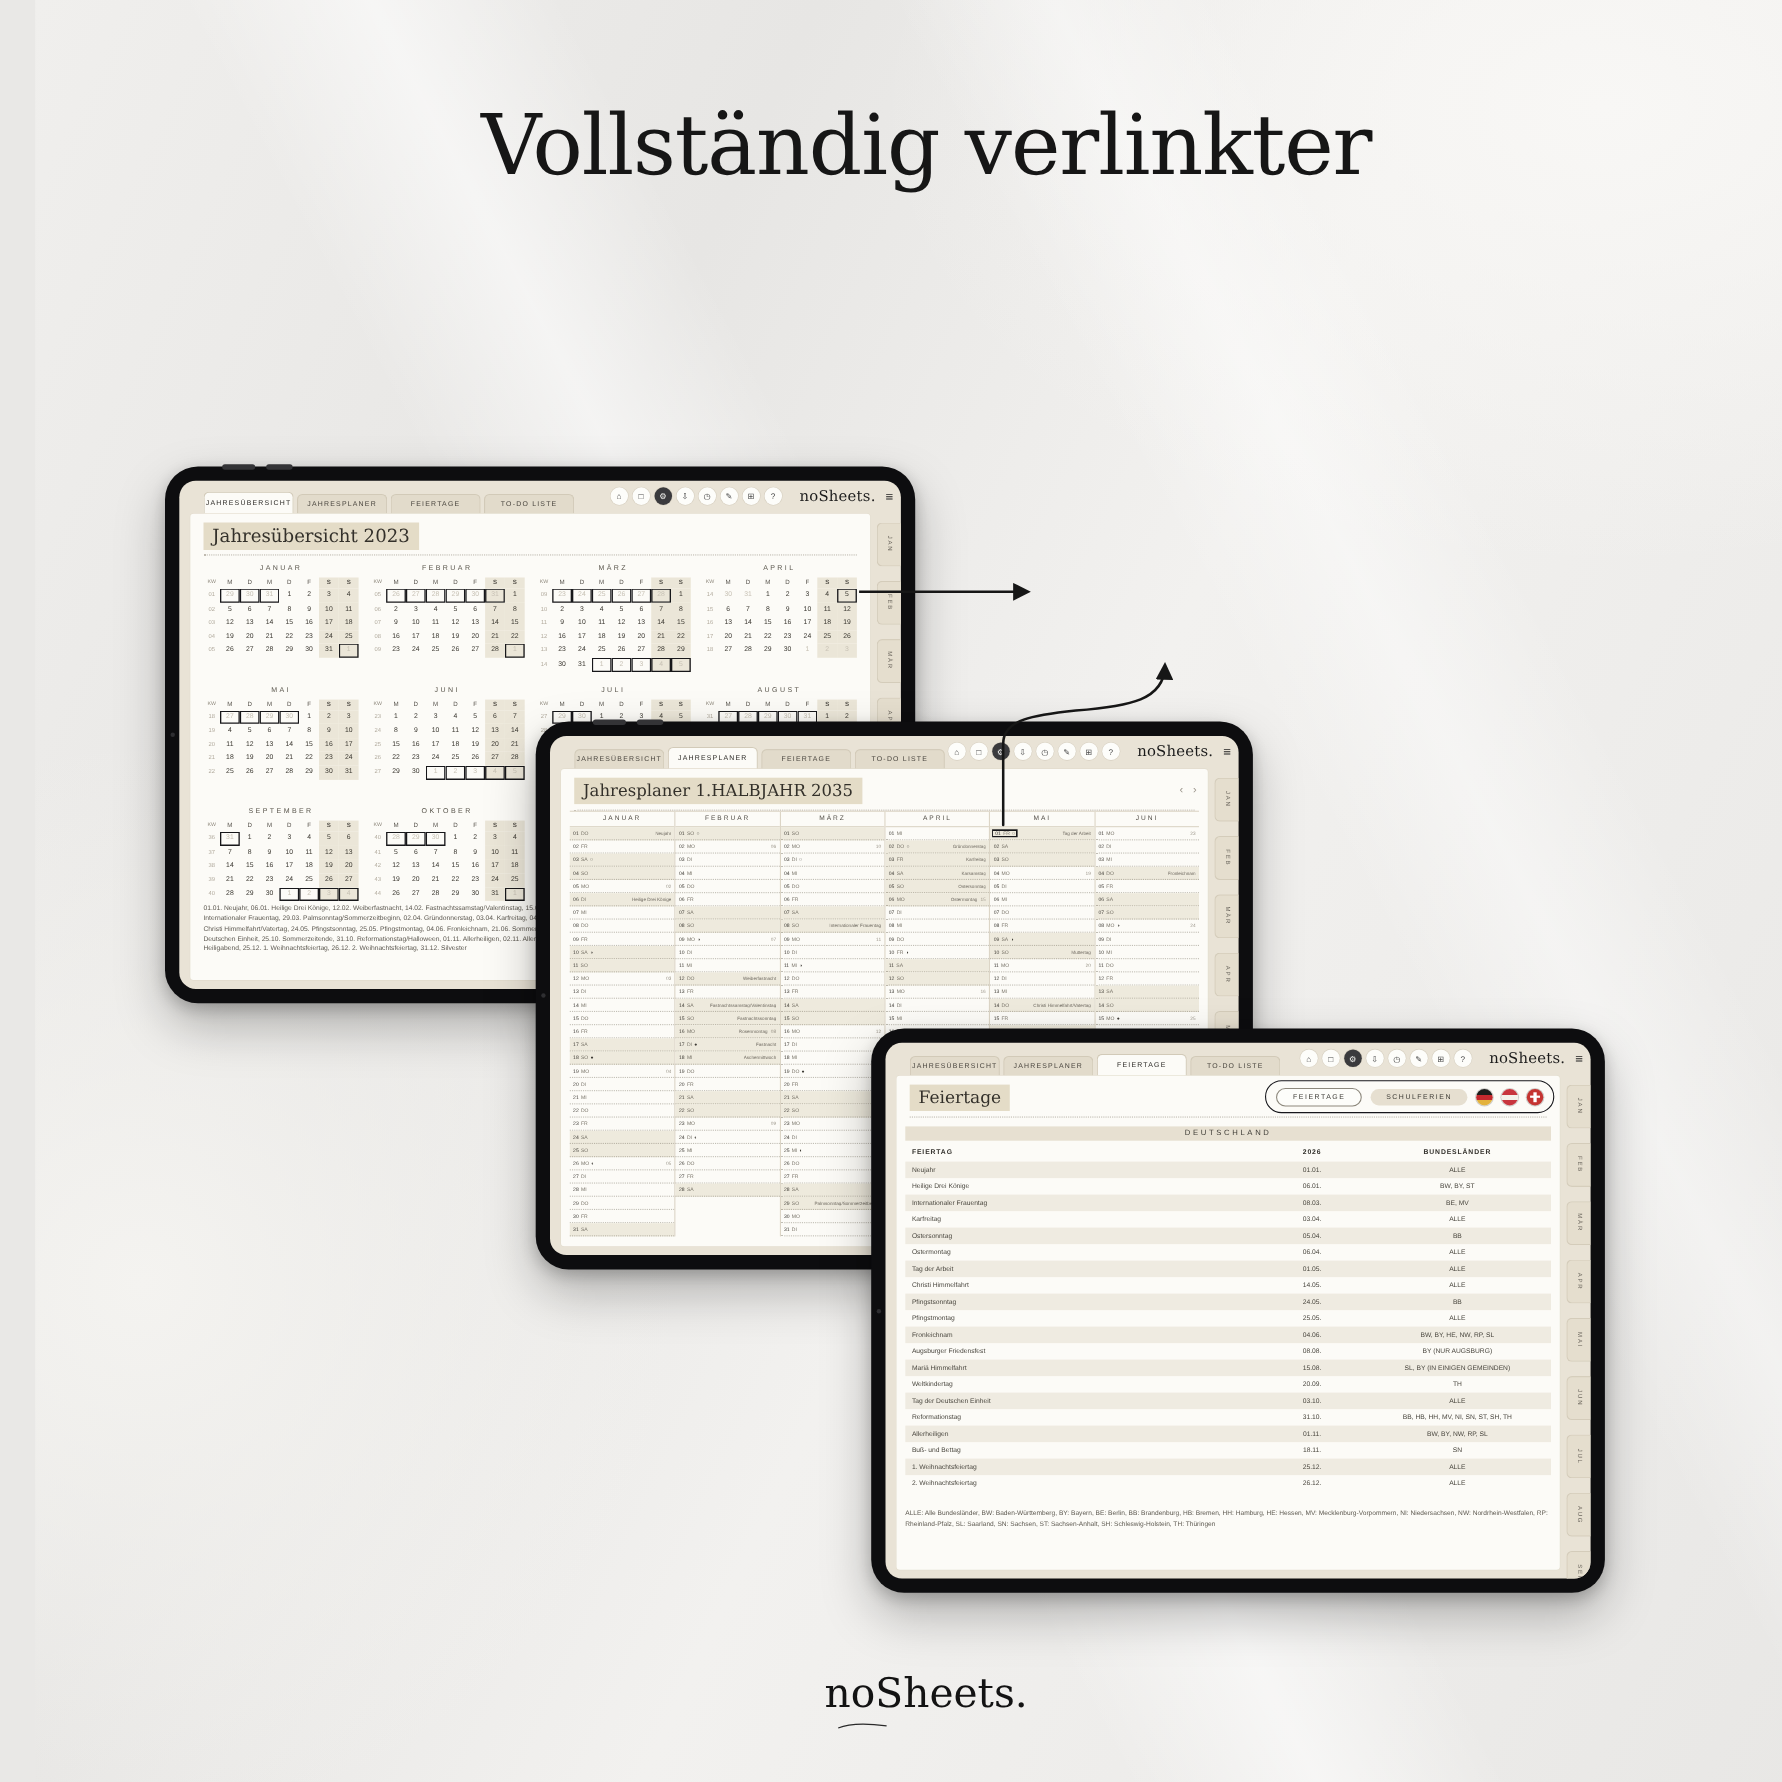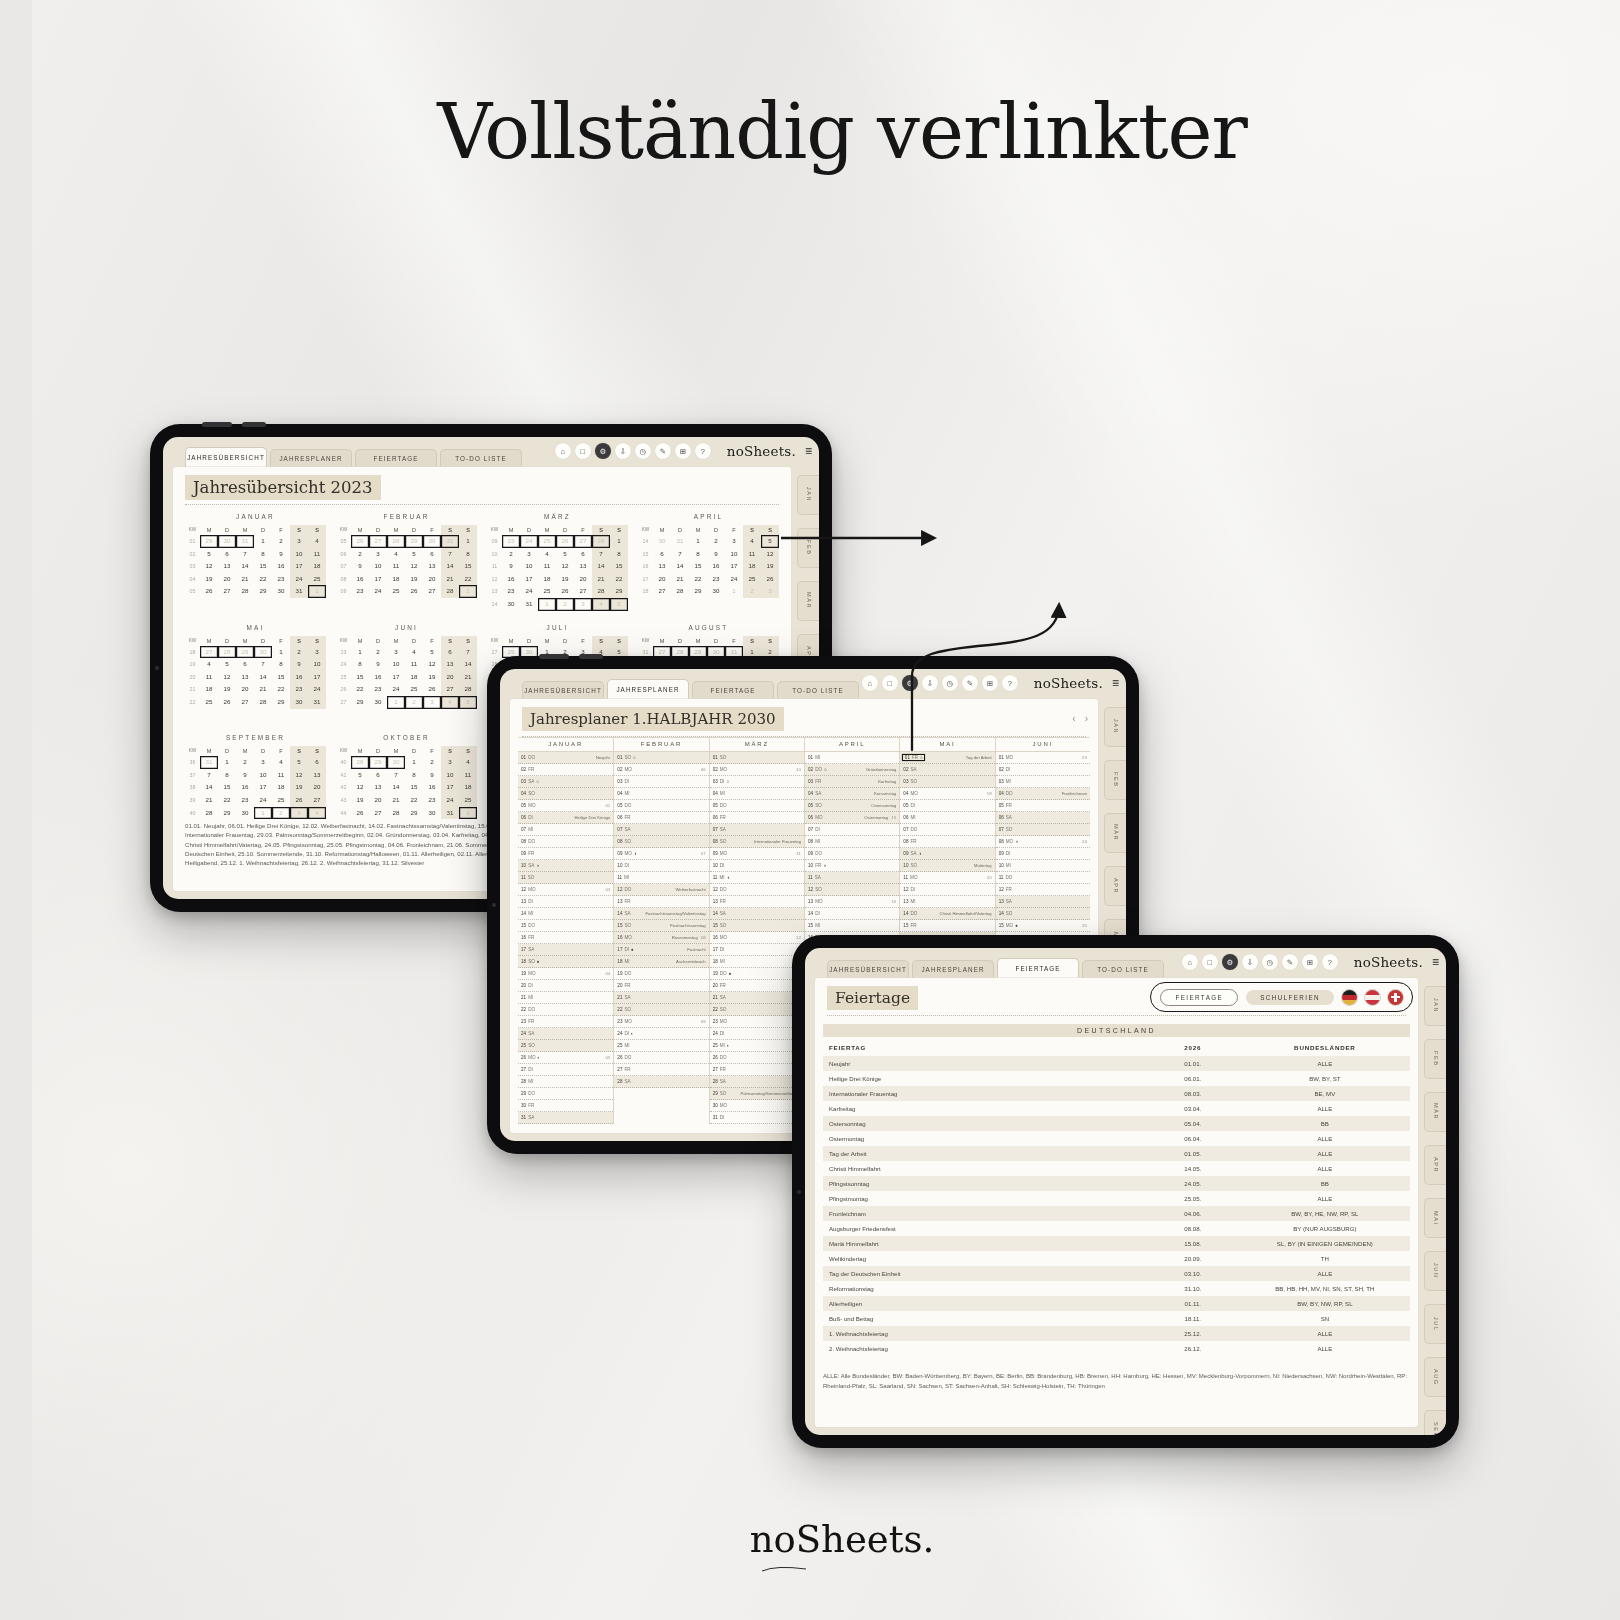--- a/index.html
+++ b/index.html
@@ -871,21 +871,21 @@
           <div class="side-tab">FEB</div>
           <div class="side-tab">MÄR</div>
           <div class="side-tab">APR</div>
           <div class="side-tab">MAI</div>
           <div class="side-tab">JUN</div>
           <div class="side-tab">JUL</div>
           <div class="side-tab">AUG</div>
           <div class="side-tab">SEP</div>
         </div>
         <div class="content">
-          <div class="sheet-title">Jahresplaner 1.HALBJAHR 2030</div>
+          <div class="sheet-title">Jahresplaner 1.HALBJAHR 2035</div>
           <div class="rule"></div>
           <div class="pl-nav">
             <span class="pl-prev">‹</span>
             <span class="pl-next">›</span>
           </div>
           <div class="pl-grid">
             <div class="pl-col">
               <div class="pl-mname">JANUAR</div>
               <div class="pl-row shade">
                 <span class="pl-day">

